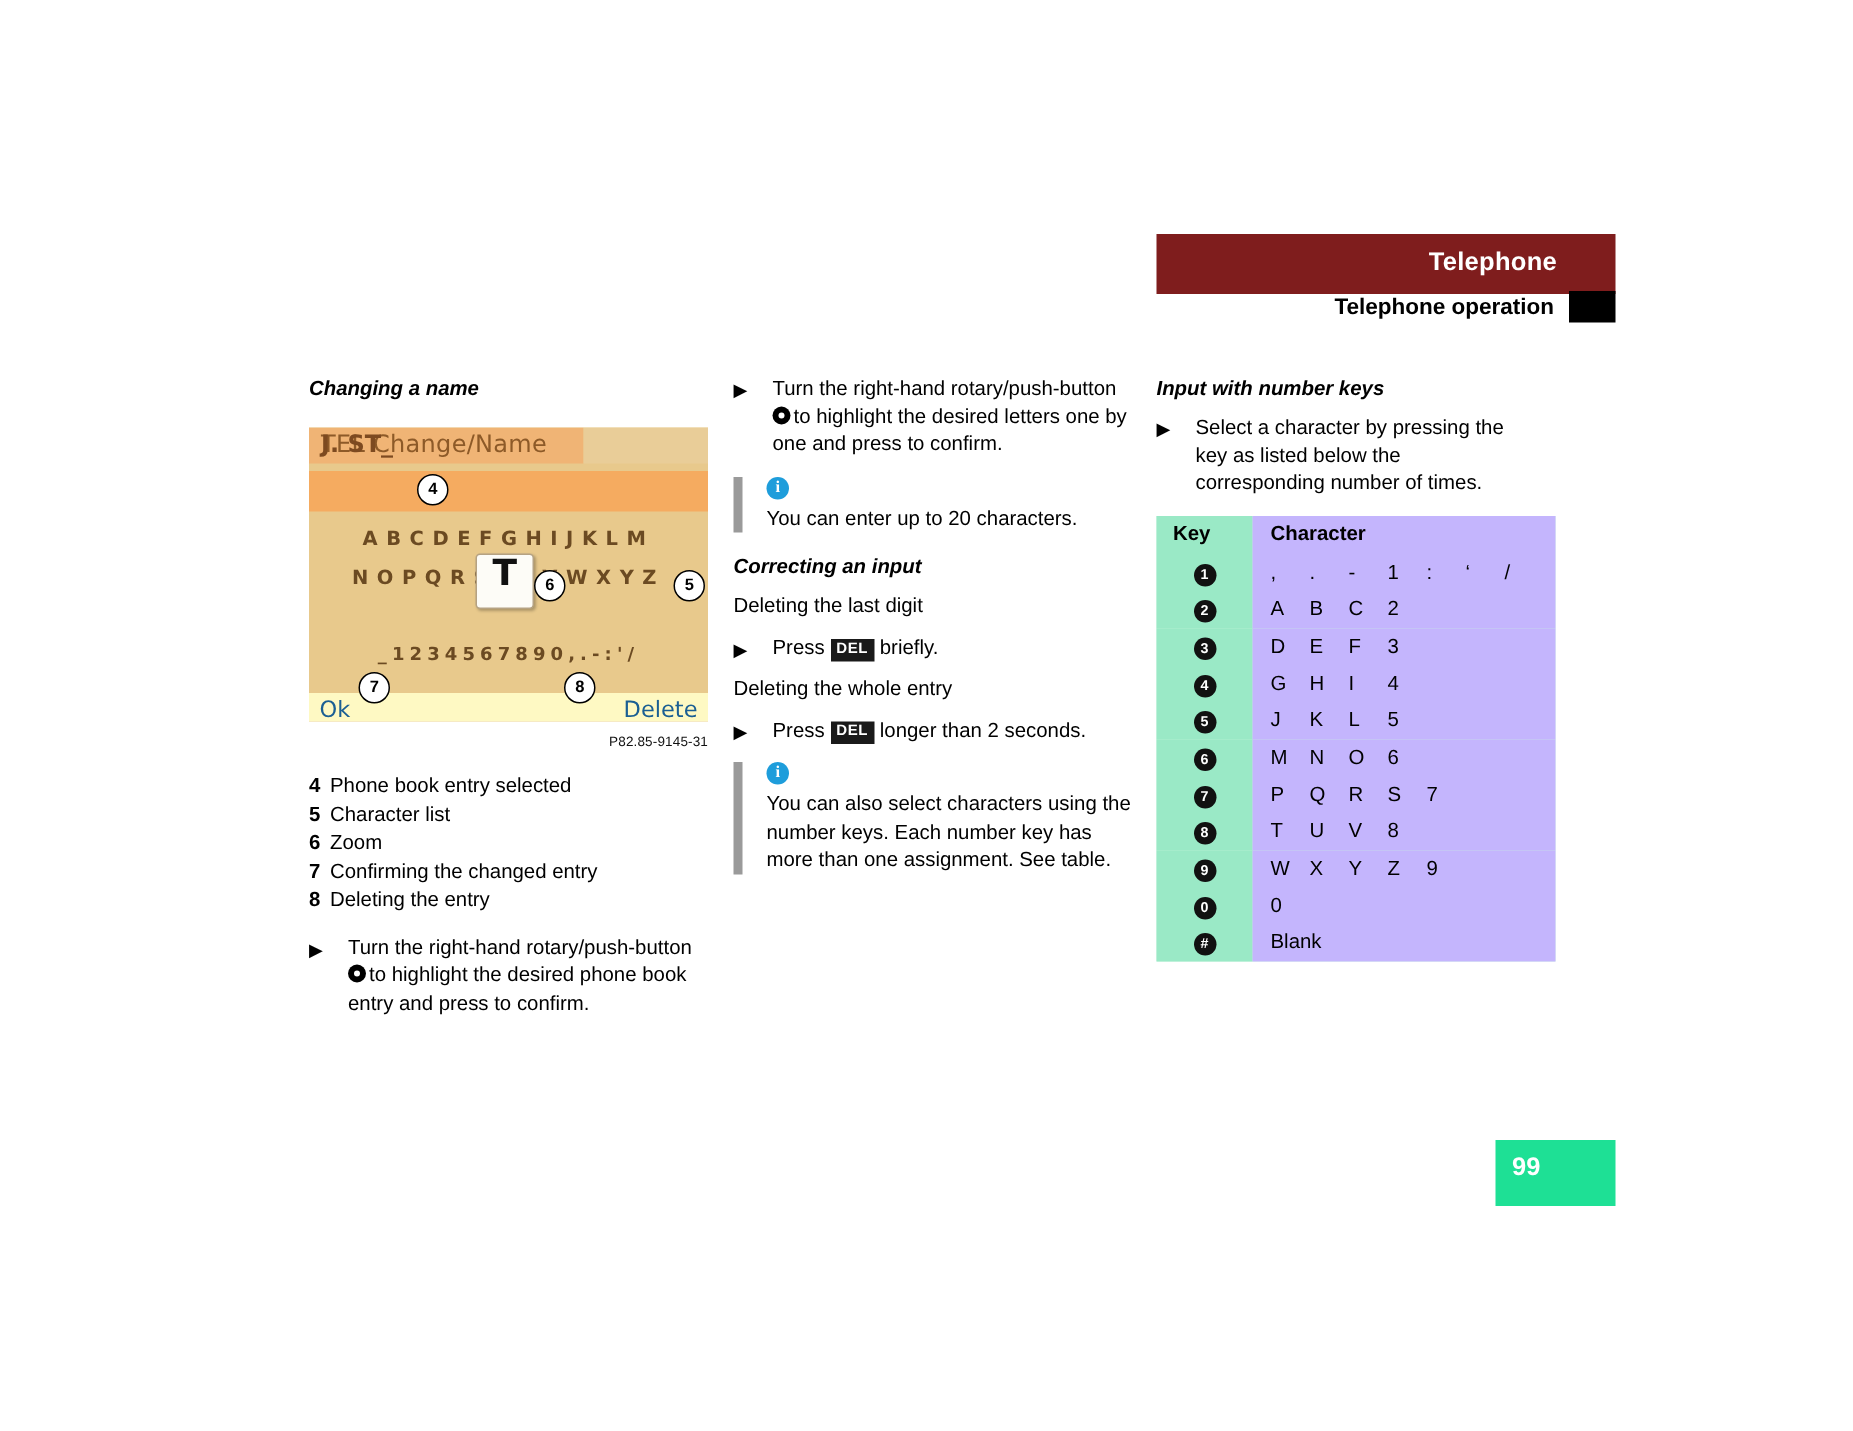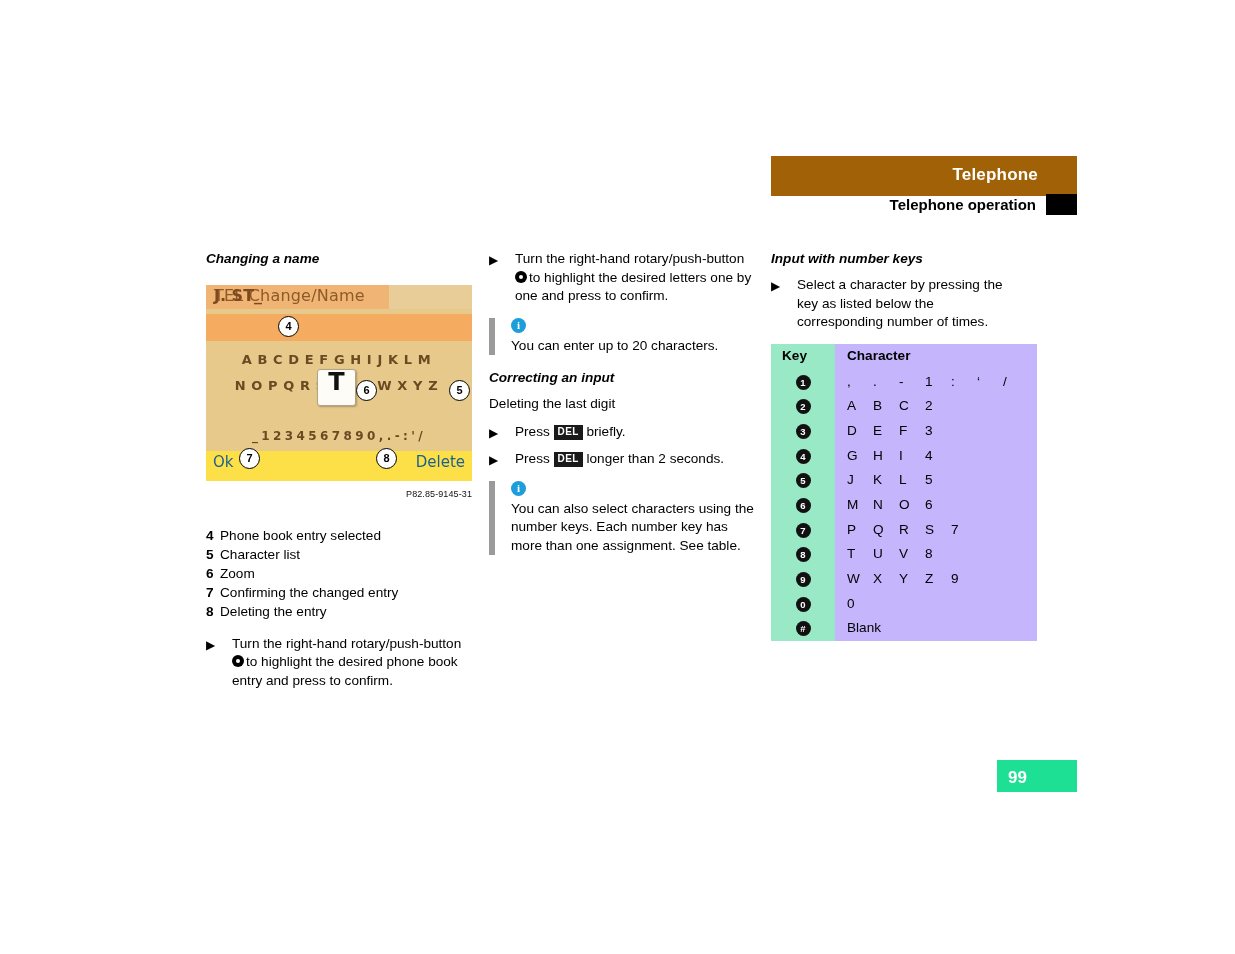--- a/index.html
+++ b/index.html
@@ -23,21 +23,21 @@
     height: 954px;
   }
 
   
   .hdr-green {
     position: absolute;
     left: 771px;
     top: 156px;
     width: 306px;
     height: 40px;
-    background: #a16207;
+    background: #7f1d1d;
   }
   .hdr-green-label {
     position: absolute;
     right: 39px;
     top: 9px;
     font-size: 17px;
     font-weight: bold;
     color: #ffffff;
     letter-spacing: 0.2px;
     white-space: nowrap;
@@ -222,22 +222,22 @@
     font-size: 24px;
     font-weight: bold;
     color: #111111;
     letter-spacing: 0;
   }
   .shot-footer {
     position: absolute;
     left: 0;
     bottom: 0;
     width: 266px;
-    height: 30px;
-    background: #fde047;
+    height: 19px;
+    background: #fef9c3;
   }
   .shot-footer-ok {
     position: absolute;
     left: 7px; top: 2px;
     font-size: 15px;
     color: #1b5f93;
     font-weight: 500;
   }
   .shot-footer-del {
     position: absolute;
@@ -268,21 +268,21 @@
   .c6 { left: 150px; top: 95px; }
   .c7 { left: 33px;  top: 163px; }
   .c8 { left: 170px; top: 163px; }
 
   .shot-caption {
     text-align: right;
     font-size: 9px;
     font-family: "Liberation Sans", sans-serif;
     color: #111111;
     margin-top: 4px;
-    margin-bottom: 22px;
+    margin-bottom: 10px;
     letter-spacing: 0.1px;
   }
 
   
   .legend {
     margin: 0 0 14px 0;
   }
   .legend-row {
     position: relative;
     padding-left: 14px;
@@ -374,21 +374,21 @@
     text-align: left;
   }
   .charcell.wide { width: auto; }
 
   
   .pagenum {
     position: absolute;
     left: 997px;
     top: 760px;
     width: 80px;
-    height: 32px;
+    height: 44px;
     background: #1ee095;
   }
   .pagenum span {
     position: absolute;
     left: 11px;
     top: 8px;
     font-size: 17px;
     font-weight: bold;
     color: #ffffff;
   }
@@ -491,20 +491,21 @@
 
     <p class="txt">Deleting the last digit</p>
 
     <div class="arrow-row">
       <span class="arrow-mark">▶</span>
       <span>Press</span>
       <span class="delkey">DEL</span>
       <span>briefly.</span>
     </div>
 
+    <p class="txt">Deleting the whole entry</p>
 
     <div class="arrow-row">
       <span class="arrow-mark">▶</span>
       <span>Press</span>
       <span class="delkey">DEL</span>
       <span>longer than 2 seconds.</span>
     </div>
 
     <div class="note">
       <div class="note-bar"></div>

